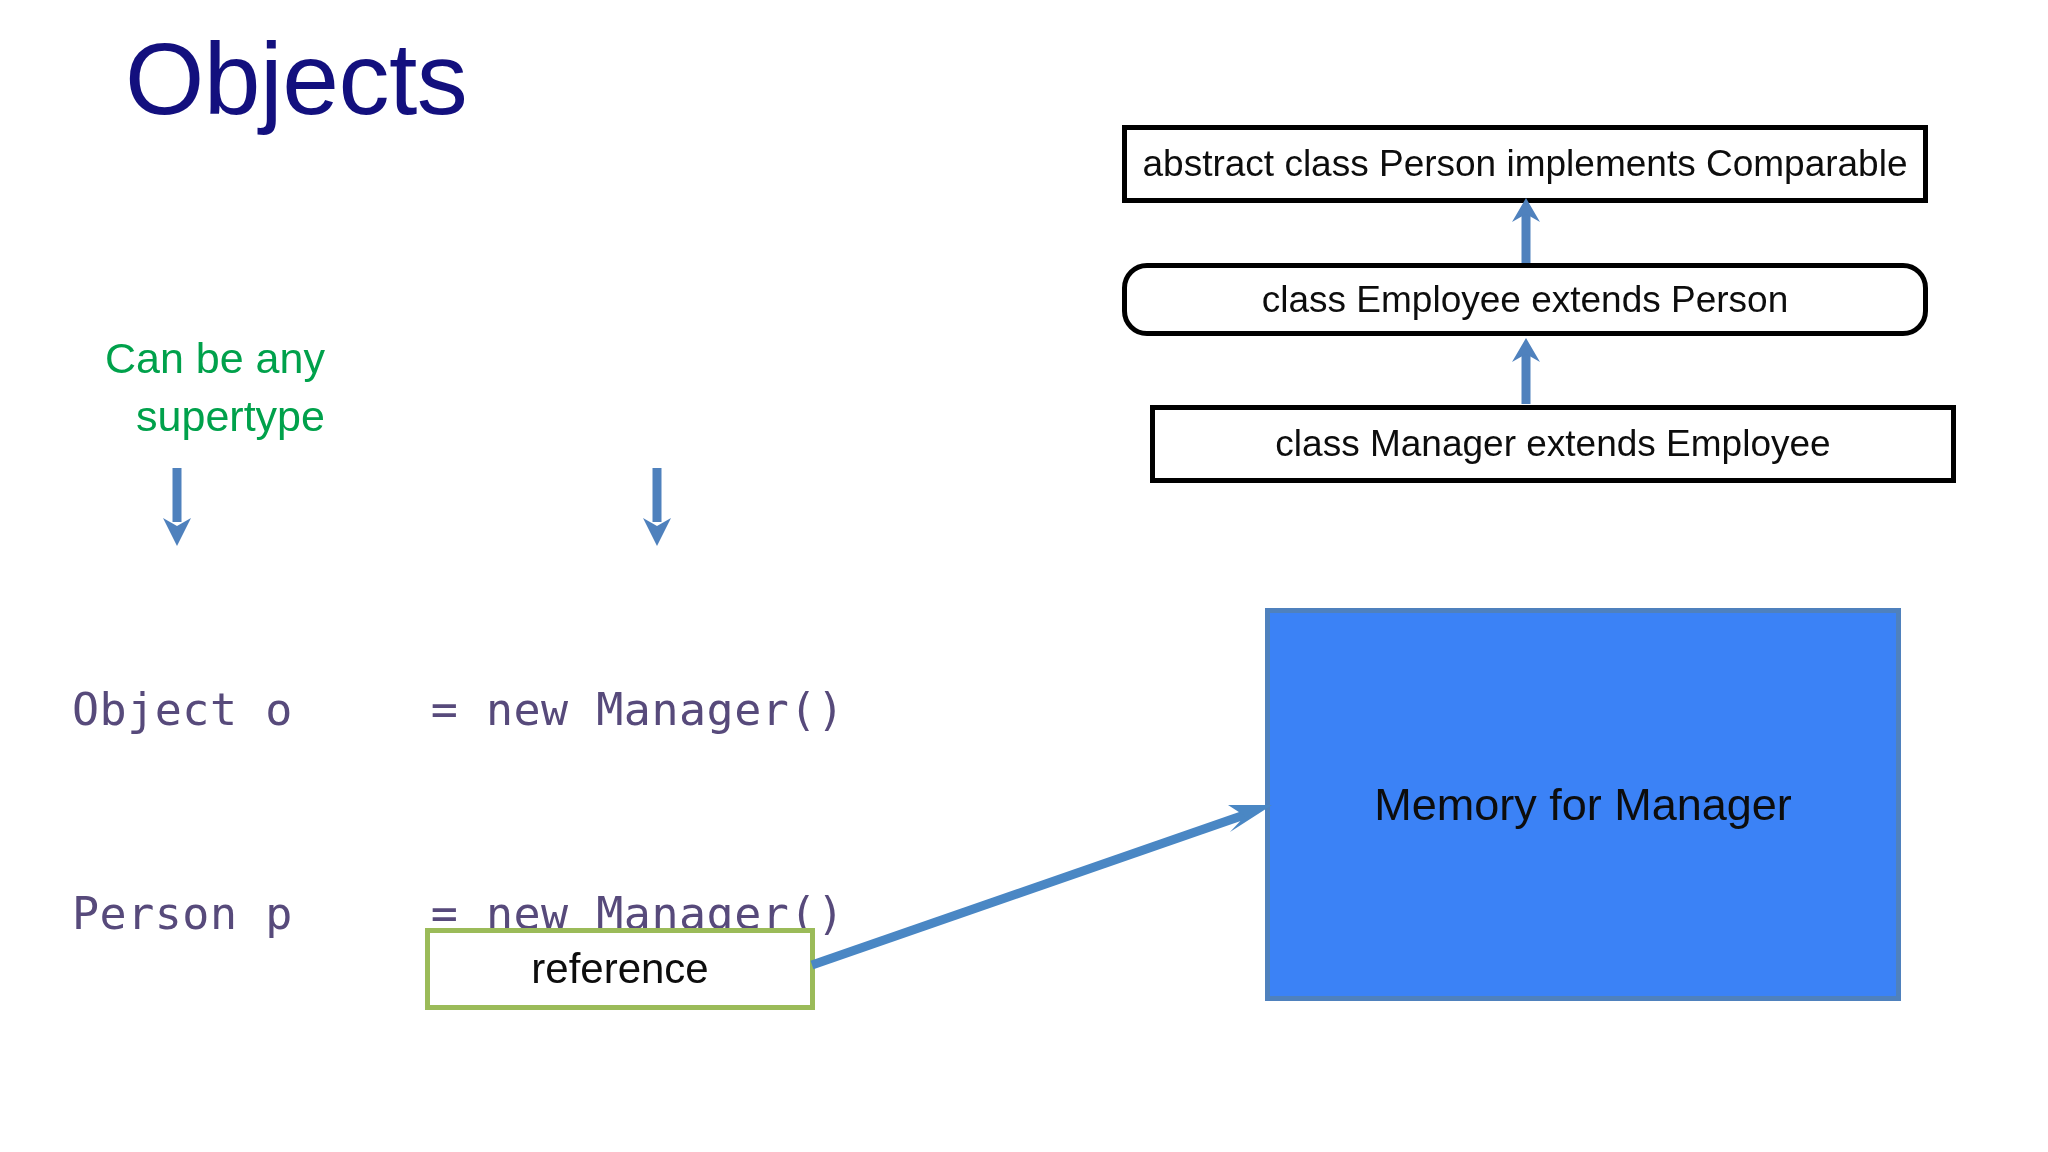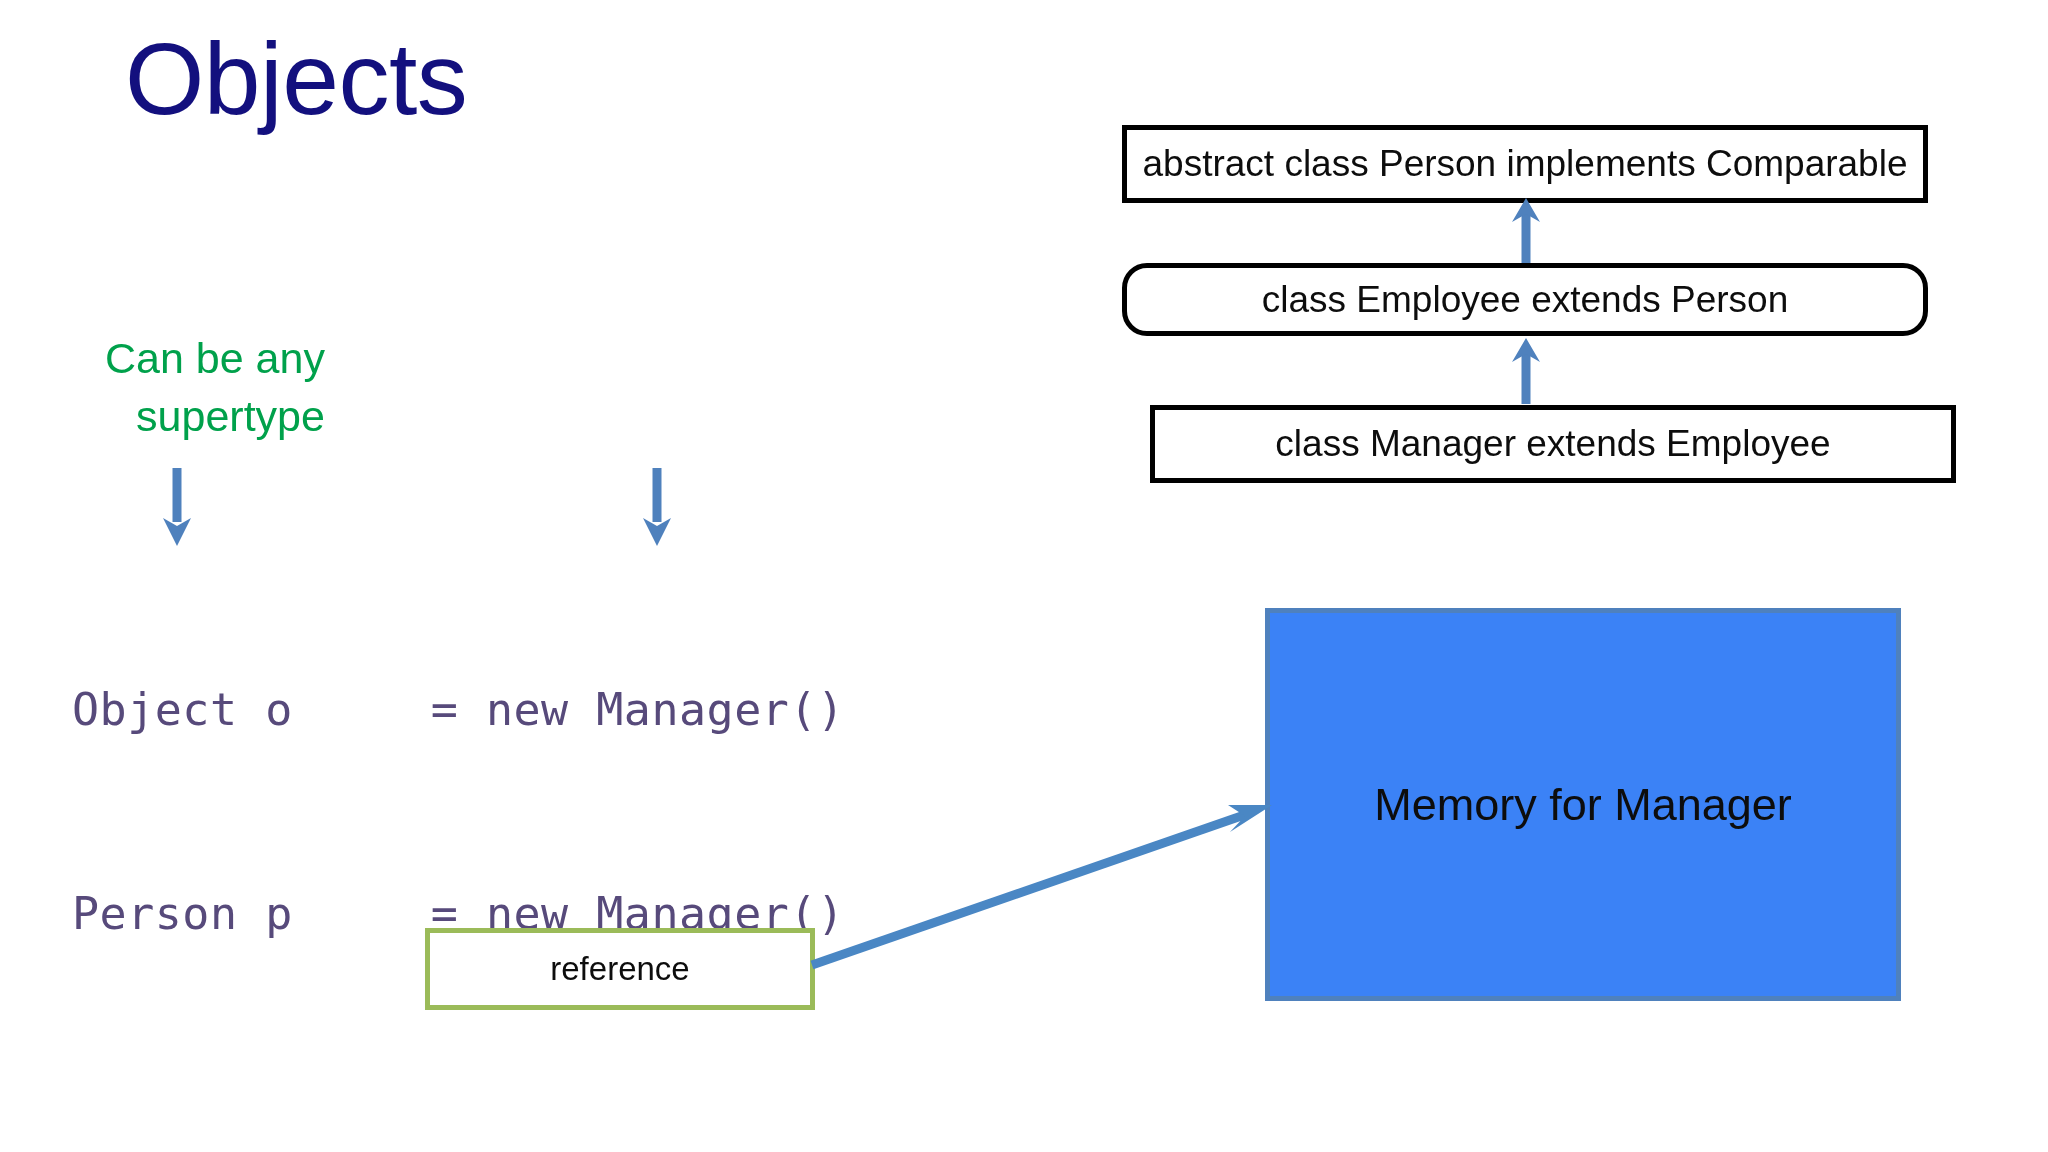--- a/index.html
+++ b/index.html
@@ -117,21 +117,21 @@
     top: 928px;
     width: 390px;
     height: 82px;
     border: 5px solid #9bbb59;
     background: #ffffff;
     box-sizing: border-box;
     display: flex;
     align-items: center;
     justify-content: center;
     font-family: "Liberation Sans", sans-serif;
-    font-size: 33px;
+    font-size: 42px;
     color: #0d0d0d;
     white-space: nowrap;
   }
 
   
   #connector-arrow {
     position: absolute;
     left: 790px;
     top: 780px;
     width: 500px;

